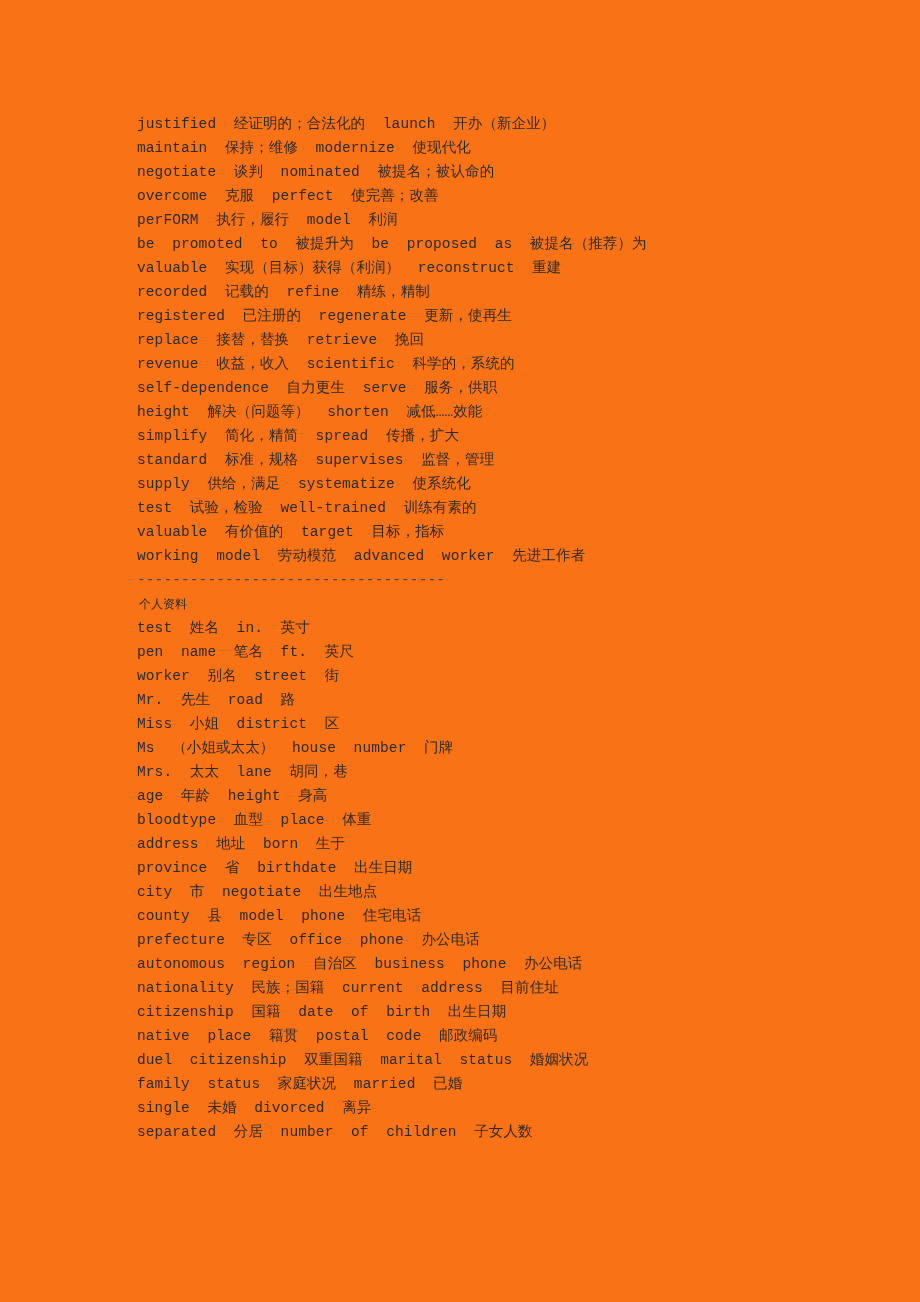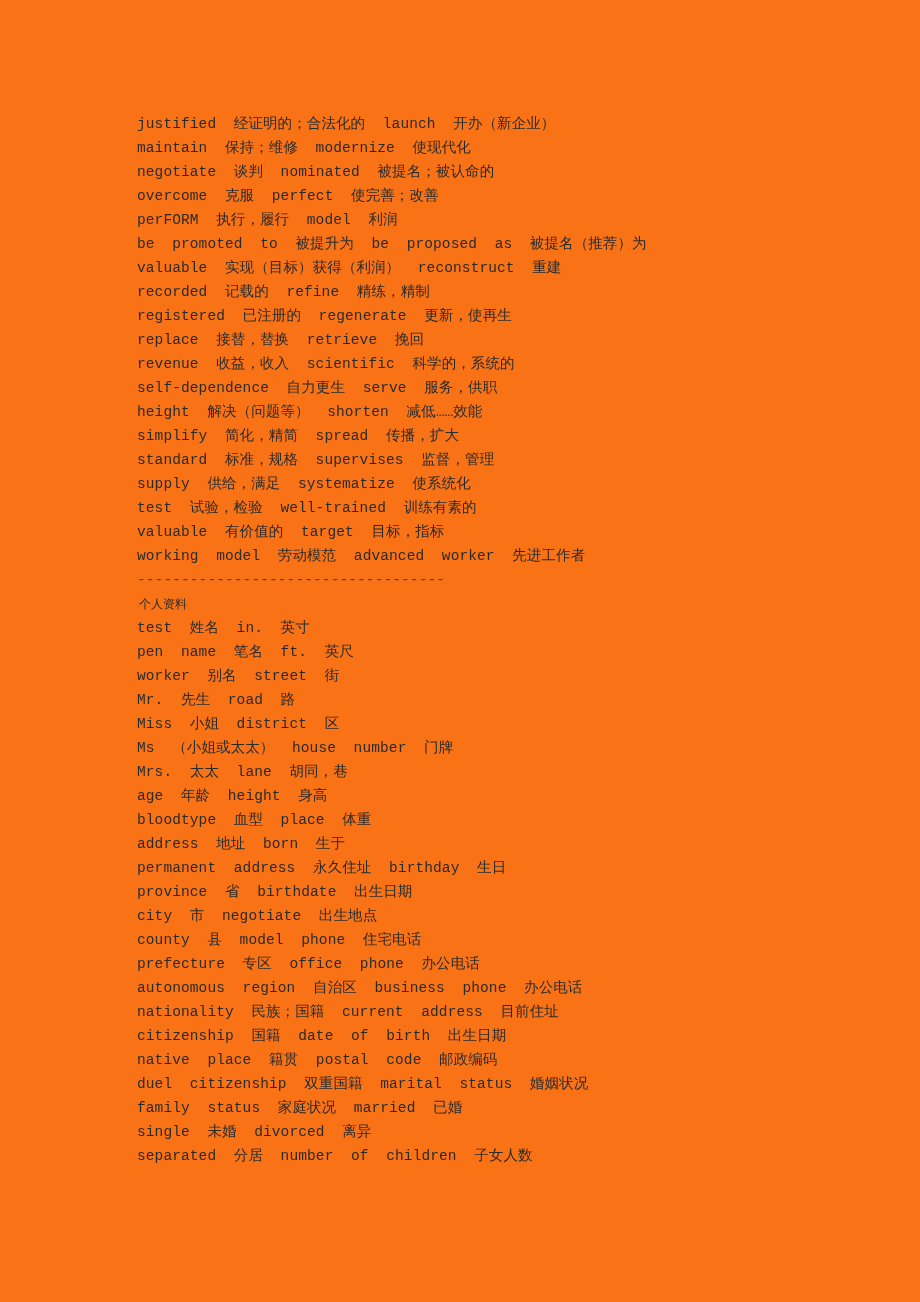--- a/index.html
+++ b/index.html
@@ -91,21 +91,20 @@
     <div class="text-line">test  姓名  in.  英寸</div>
     <div class="text-line">pen  name  笔名  ft.  英尺</div>
     <div class="text-line">worker  别名  street  街</div>
     <div class="text-line">Mr.  先生  road  路</div>
     <div class="text-line">Miss  小姐  district  区</div>
     <div class="text-line">Ms  （小姐或太太）  house  number  门牌</div>
     <div class="text-line">Mrs.  太太  lane  胡同，巷</div>
     <div class="text-line">age  年龄  height  身高</div>
     <div class="text-line">bloodtype  血型  place  体重</div>
     <div class="text-line">address  地址  born  生于</div>
-    <div class="text-line">permanent  address  永久住址  birthday  生日</div>
     <div class="text-line">province  省  birthdate  出生日期</div>
     <div class="text-line">city  市  negotiate  出生地点</div>
     <div class="text-line">county  县  model  phone  住宅电话</div>
     <div class="text-line">prefecture  专区  office  phone  办公电话</div>
     <div class="text-line">autonomous  region  自治区  business  phone  办公电话</div>
     <div class="text-line">nationality  民族；国籍  current  address  目前住址</div>
     <div class="text-line">citizenship  国籍  date  of  birth  出生日期</div>
     <div class="text-line">native  place  籍贯  postal  code  邮政编码</div>
     <div class="text-line">duel  citizenship  双重国籍  marital  status  婚姻状况</div>
     <div class="text-line">family  status  家庭状况  married  已婚</div>

